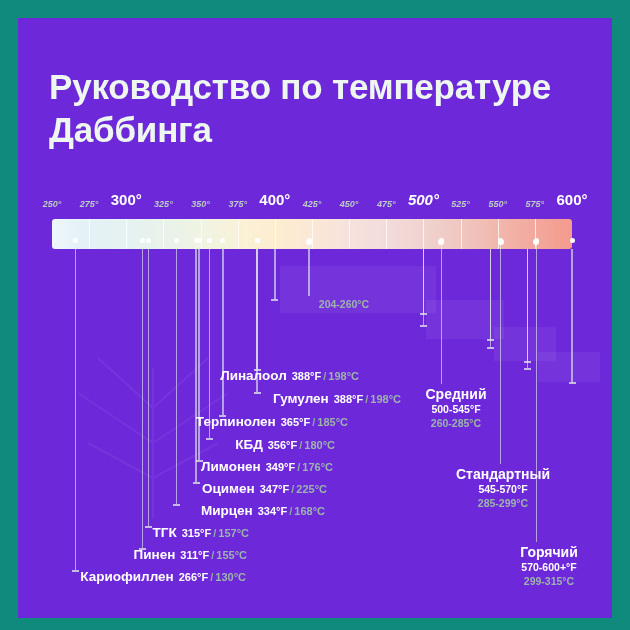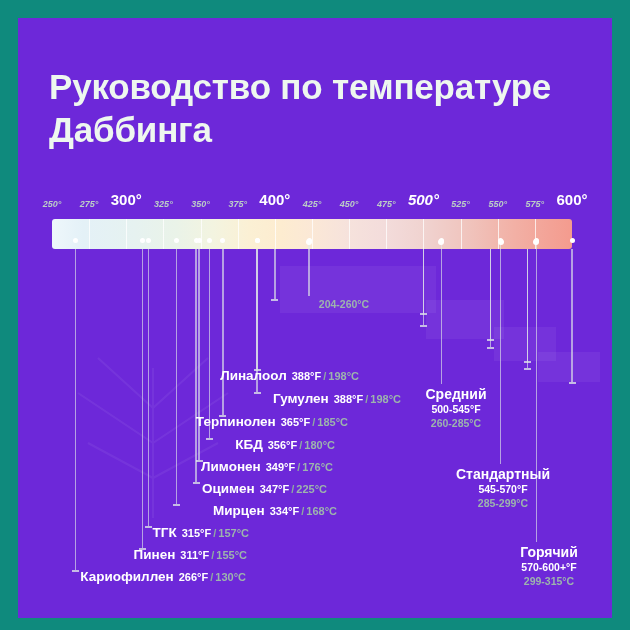--- a/index.html
+++ b/index.html
@@ -297,21 +297,21 @@
         <div class="leader-cap" style="left: 527.429px; top: 368px;"></div>
         <div class="leader" style="left: 571.3px; top: 249px; height: 133px;"></div>
         <div class="leader-cap" style="left: 572px; top: 382px;"></div>
         <div class="leader" style="left: 535.643px; top: 242px; height: 300px;"></div>
         <div class="leader-dot" style="left: 536.343px; top: 239px;"></div>
       </div>
     <div id="terp-labels">
         <div class="terp" style="left: 246px; top: 569px;"><span class="nm">Кариофиллен</span><span class="tf">266°F</span><span class="sl">/</span><span class="tc">130°C</span></div>
         <div class="terp" style="left: 247px; top: 547px;"><span class="nm">Пинен</span><span class="tf">311°F</span><span class="sl">/</span><span class="tc">155°C</span></div>
         <div class="terp" style="left: 249px; top: 525px;"><span class="nm">ТГК</span><span class="tf">315°F</span><span class="sl">/</span><span class="tc">157°C</span></div>
-        <div class="terp" style="left: 337px; top: 503px;"><span class="nm">Мирцен</span><span class="tf">334°F</span><span class="sl">/</span><span class="tc">168°C</span></div>
+        <div class="terp" style="left: 325px; top: 503px;"><span class="nm">Мирцен</span><span class="tf">334°F</span><span class="sl">/</span><span class="tc">168°C</span></div>
         <div class="terp" style="left: 327px; top: 481px;"><span class="nm">Оцимен</span><span class="tf">347°F</span><span class="sl">/</span><span class="tc">225°C</span></div>
         <div class="terp" style="left: 333px; top: 459px;"><span class="nm">Лимонен</span><span class="tf">349°F</span><span class="sl">/</span><span class="tc">176°C</span></div>
         <div class="terp" style="left: 335px; top: 437px;"><span class="nm">КБД</span><span class="tf">356°F</span><span class="sl">/</span><span class="tc">180°C</span></div>
         <div class="terp" style="left: 348px; top: 414px;"><span class="nm">Терпинолен</span><span class="tf">365°F</span><span class="sl">/</span><span class="tc">185°C</span></div>
         <div class="terp" style="left: 401px; top: 391px;"><span class="nm">Гумулен</span><span class="tf">388°F</span><span class="sl">/</span><span class="tc">198°C</span></div>
         <div class="terp" style="left: 359px; top: 368px;"><span class="nm">Линалоол</span><span class="tf">388°F</span><span class="sl">/</span><span class="tc">198°C</span></div>
       </div>
     <div id="cat-labels">
         <div class="cat low" style="left: 344px; top: 298px;">
           <div class="cc">204-260°C</div>

